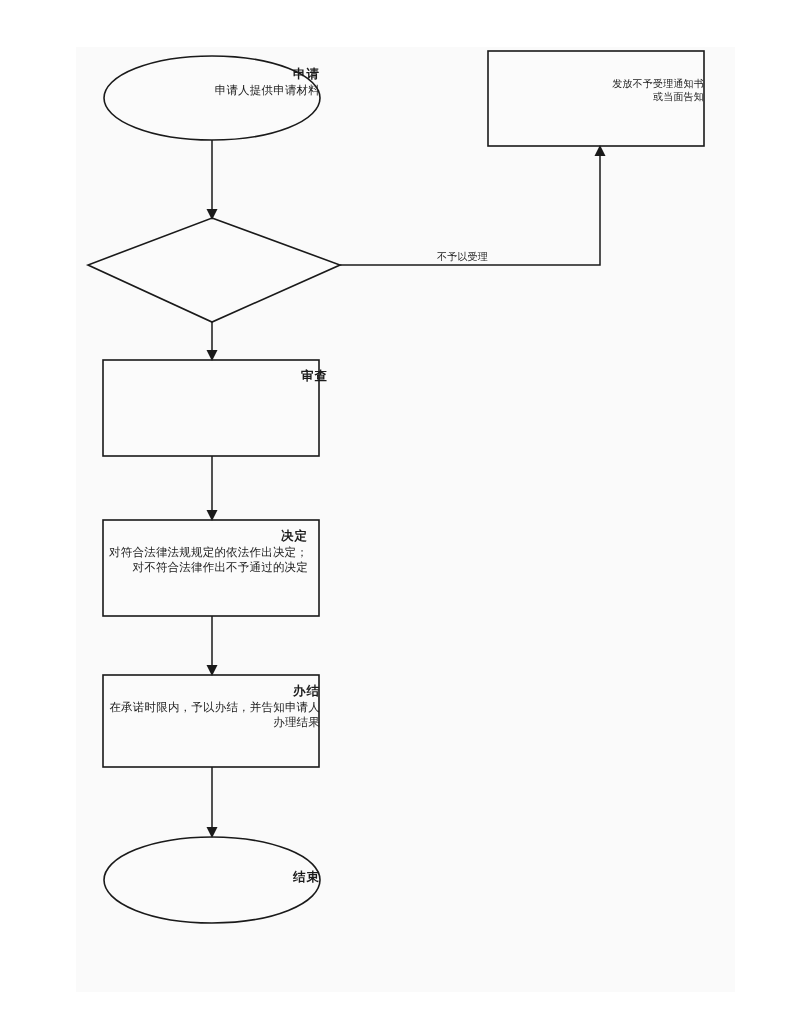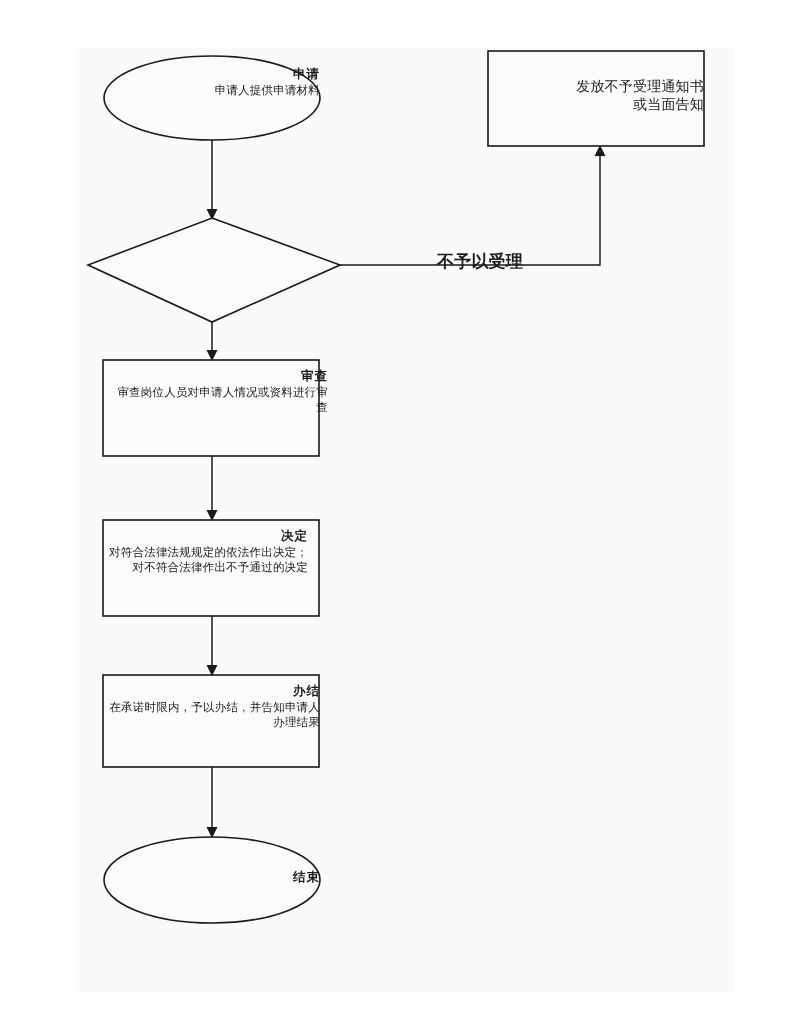--- a/index.html
+++ b/index.html
@@ -64,35 +64,34 @@
     font-weight: bold;
     font-size: 12.5px;
     line-height: 1.35;
     letter-spacing: 1px;
   }
   .node-body {
     display: block;
   }
   .edge-label {
     position: absolute;
-    font-size: 17px;
+    font-size: 10px;
     color: #1c1c1c;
     letter-spacing: 0.2px;
     white-space: nowrap;
-    font-weight: bold;
   }
   
   #t-apply   { left: 104px; top: 66px;  width: 216px; }
   #t-accept  { left: 88px;  top: 228px; width: 250px; }
   #t-review  { left: 104px; top: 368px; width: 216px; padding-left: 8px; }
   #t-decide  { left: 104px; top: 528px; width: 204px; }
   #t-finish  { left: 104px; top: 683px; width: 216px; }
   #t-end     { left: 104px; top: 869px; width: 216px; }
   #t-reject  { left: 488px; top: 78px;  width: 216px; }
-  #t-reject .node-body { font-size: 14px; }
+  #t-reject .node-body { font-size: 10px; }
   #lbl-reject { left: 437px; top: 250px; }
 </style>
 </head>
 <body>
 
 <div id="page">
   <div id="panel"></div>
 
   <svg id="flow" viewBox="0 0 800 1035">
 
@@ -134,21 +133,20 @@
     <span class="node-body">申请人提供申请材料</span>
   </div>
 
 
   <div class="node-text" id="t-reject">
     <span class="node-body">发放不予受理通知书<br>或当面告知</span>
   </div>
 
   <div class="node-text" id="t-review">
     <span class="node-title">审查</span>
-    <span class="node-body">审查岗位人员对申请人情况或资料进行审查</span>
   </div>
 
   <div class="node-text" id="t-decide">
     <span class="node-title">决定</span>
     <span class="node-body">对符合法律法规规定的依法作出决定；对不符合法律作出不予通过的决定</span>
   </div>
 
   <div class="node-text" id="t-finish">
     <span class="node-title">办结</span>
     <span class="node-body">在承诺时限内，予以办结，并告知申请人办理结果</span>

